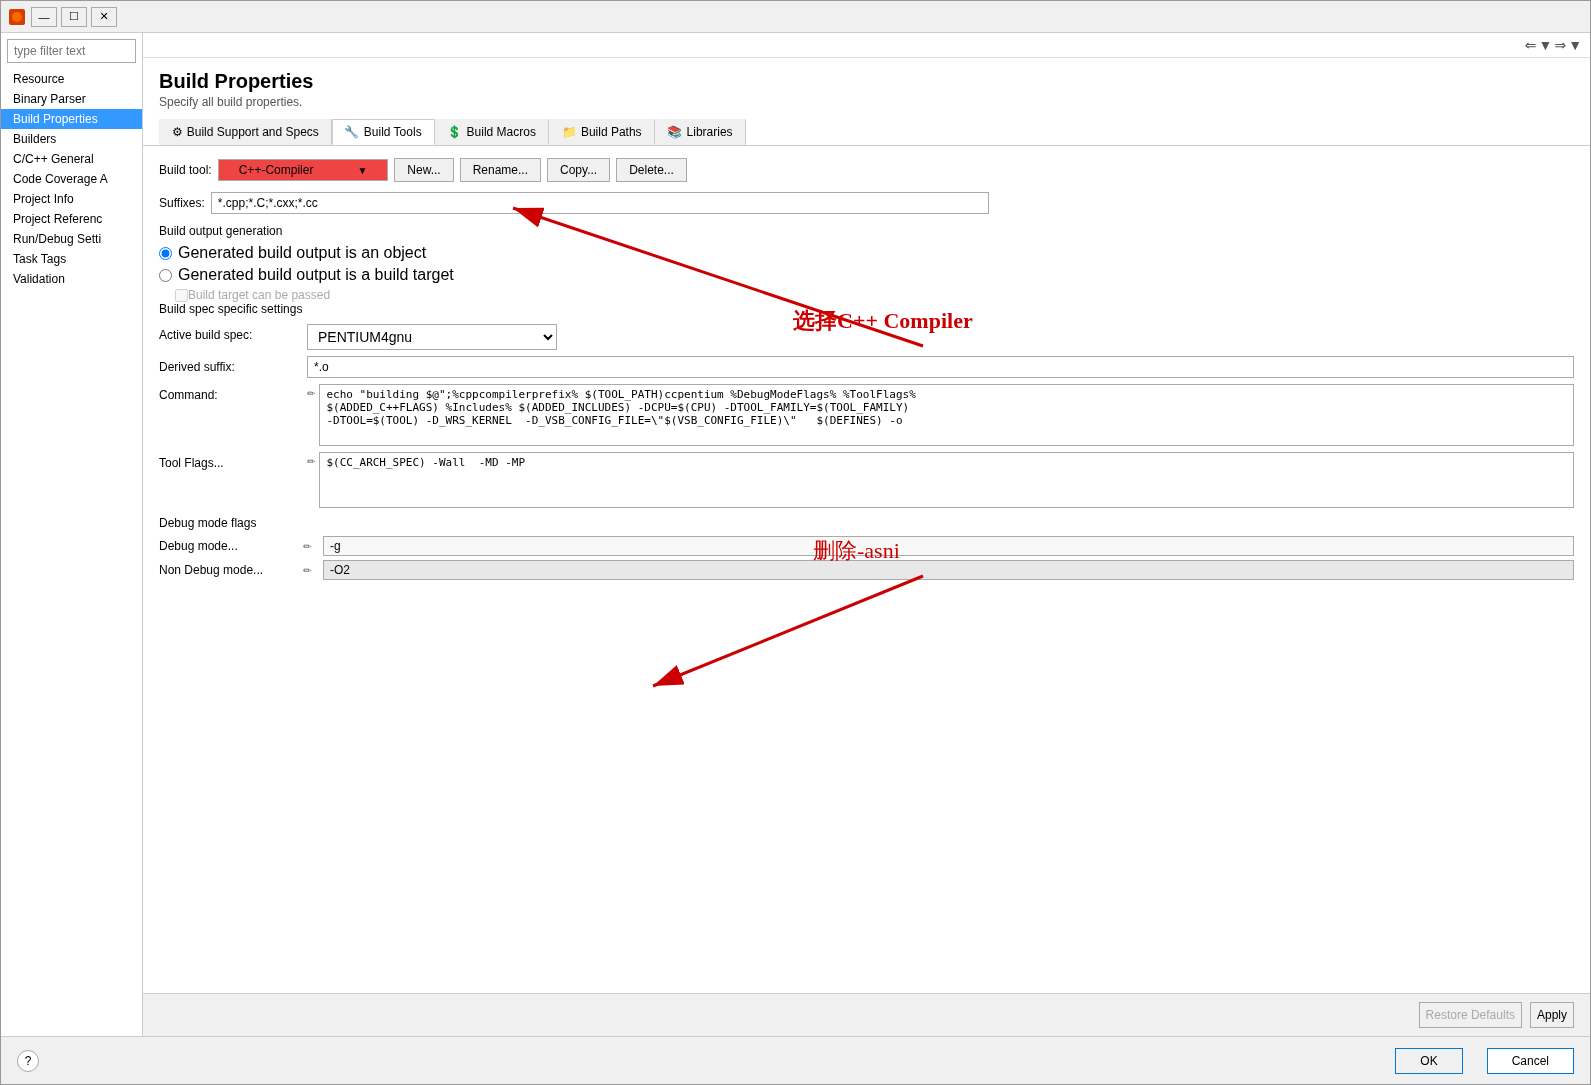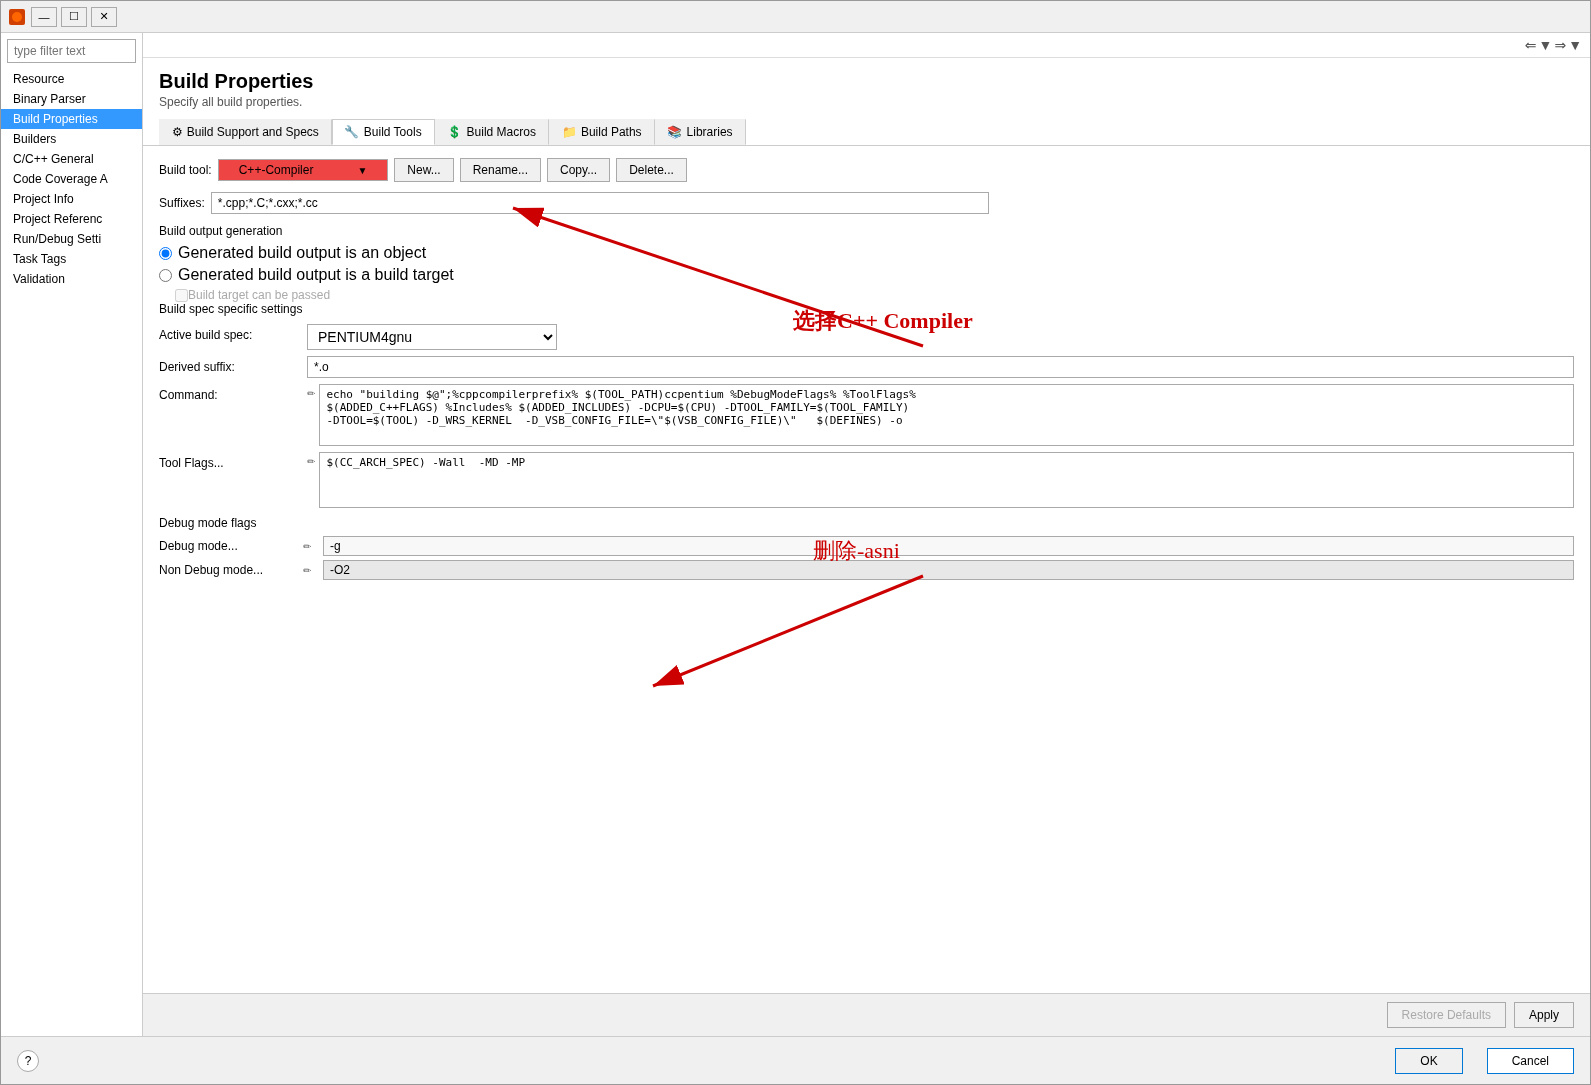--- a/index.html
+++ b/index.html
@@ -70,21 +70,21 @@
 
     .debug-section { margin-top: 8px; }
     .debug-title { font-size: 12px; font-weight: normal; margin-bottom: 6px; }
     .debug-grid { display: grid; grid-template-columns: 140px 16px 1fr; gap: 4px 4px; align-items: center; }
     .debug-label { font-size: 12px; }
     .debug-edit { font-size: 10px; color: #555; }
     .debug-input { padding: 2px 6px; border: 1px solid #aaa; font-size: 12px; background: #f8f8f8; }
 
     
     .bottom-bar { border-top: 1px solid #ccc; padding: 8px 16px; display: flex; justify-content: flex-end; gap: 8px; background: #f0f0f0; }
-    .bottom-btn { padding: 5px 14px; border: 1px solid #aaa; background: #f0f0f0; font-size: 12px; cursor: pointer; }
+    .bottom-btn { padding: 5px 6px; border: 1px solid #aaa; background: #f0f0f0; font-size: 12px; cursor: pointer; }
     .bottom-btn.disabled { color: #aaa; cursor: default; }
 
     
     .footer { height: 48px; background: #f0f0f0; border-top: 1px solid #ccc; display: flex; align-items: center; justify-content: space-between; padding: 0 16px; }
     .footer-left { display: flex; align-items: center; }
     .help-btn { width: 22px; height: 22px; border: 1px solid #aaa; border-radius: 50%; font-size: 12px; cursor: pointer; background: #fff; display: flex; align-items: center; justify-content: center; }
     .footer-right { display: flex; gap: 24px; }
     .footer-btn { padding: 5px 24px; border: 1px solid #0078d4; background: #fff; font-size: 12px; cursor: pointer; }
     .footer-btn.ok { background: #f0f0f0; }
 

